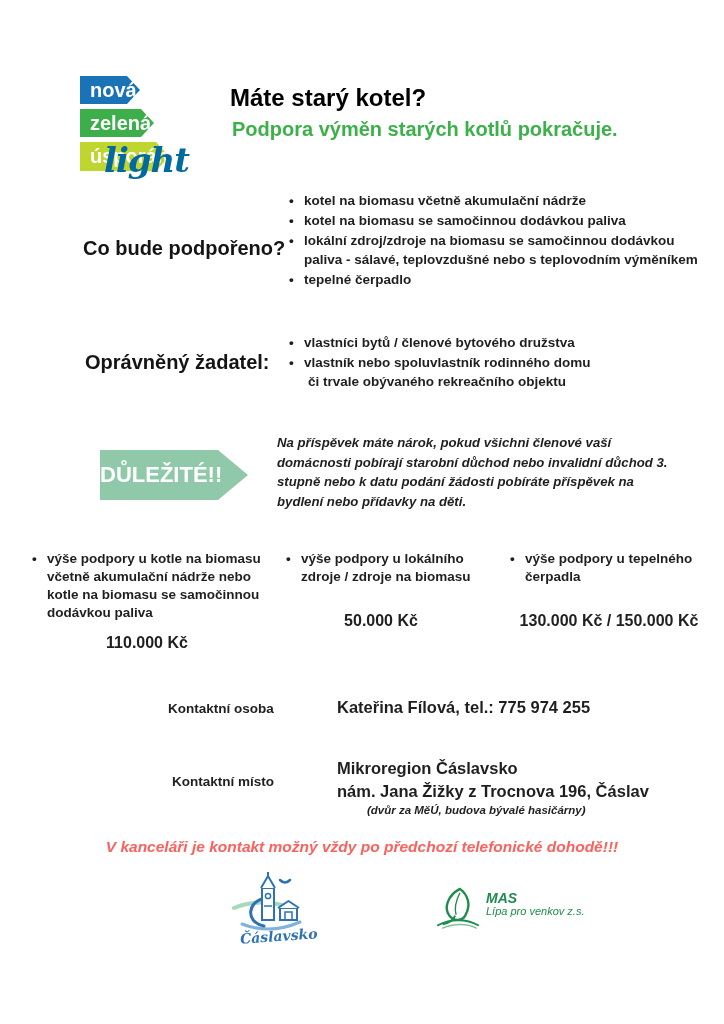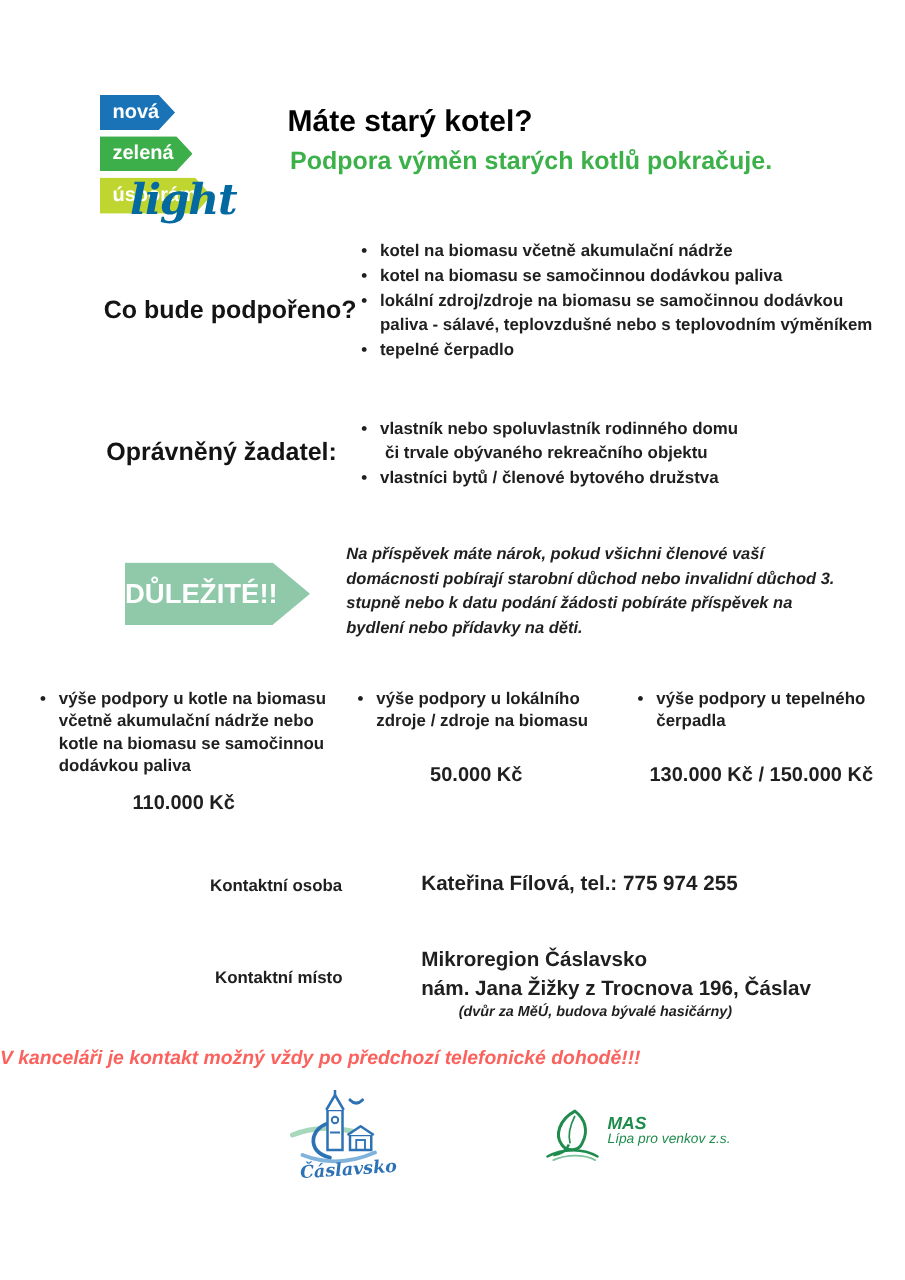--- a/index.html
+++ b/index.html
@@ -6,21 +6,21 @@
   body{background:#e9e9e9;font-family:"Liberation Sans",sans-serif;}
   .page{
     position:relative;width:724px;height:1024px;margin:0 auto;
     background:#ffffff;overflow:hidden;color:#1f1f1f;
   }
 
   
   .nzu-logo{position:absolute;left:80px;top:76px;width:180px;height:112px;}
   .nzu-arrow{
     clip-path:polygon(0 0,calc(100% - 13px) 0,100% 50%,calc(100% - 13px) 100%,0 100%);
-    height:28px;line-height:28px;color:#fff;font-weight:bold;font-size:16px;
+    height:28px;line-height:28px;color:#fff;font-weight:bold;font-size:20px;
     padding-left:10px;box-sizing:border-box;margin-bottom:5px;
   }
   .nzu-arrow.nova{width:60px;background:#1b73b7;}
   .nzu-arrow.zelena{width:74px;background:#3cae4a;}
   .nzu-arrow.usporam{width:89px;height:29px;line-height:29px;background:#bed62f;}
   .nzu-light{
     position:absolute;left:24px;top:64px;
     font-family:"DejaVu Serif",serif;font-style:italic;font-weight:bold;
     font-size:34px;color:#0369a1;letter-spacing:-1px;
   }
@@ -69,21 +69,21 @@
   
   .contact-label{position:absolute;font-size:13.5px;font-weight:bold;}
   .cl-person{left:168px;top:701px;}
   .cl-place{left:172px;top:774px;}
   .contact-person-value{position:absolute;left:337px;top:698px;font-size:16.5px;font-weight:bold;}
   .contact-place{position:absolute;left:337px;top:757px;font-size:16.5px;font-weight:bold;line-height:23px;}
   .contact-place .small{font-size:11.5px;line-height:15px;padding-left:30px;font-style:italic;}
 
   
   .notice{
-    position:absolute;left:0;right:0;top:838px;
+    position:absolute;left:0;right:0;top:838px;text-align:center;
     font-size:15.5px;font-weight:bold;font-style:italic;color:#fb625e;
   }
 
   
   .caslavsko-logo{position:absolute;left:226px;top:872px;width:92px;height:80px;}
   .caslavsko-name{
     position:absolute;left:14px;top:56px;
     font-family:"DejaVu Serif",serif;font-style:italic;font-weight:bold;
     font-size:14px;color:#2e72b6;transform:rotate(-4deg);
   }
@@ -110,22 +110,22 @@
   <div class="sec-heading h-supported">Co bude podpořeno?</div>
   <ul class="blist supported-list">
     <li>kotel na biomasu včetně akumulační nádrže</li>
     <li>kotel na biomasu se samočinnou dodávkou paliva</li>
     <li>lokální zdroj/zdroje na biomasu se samočinnou dodávkou paliva - sálavé, teplovzdušné nebo s teplovodním výměníkem</li>
     <li>tepelné čerpadlo</li>
   </ul>
 
   <div class="sec-heading h-applicant">Oprávněný žadatel:</div>
   <ul class="blist applicant-list">
+    <li>vlastníci bytů / členové bytového družstva</li>
     <li><span>vlastník nebo spoluvlastník rodinného domu</span><br><span class="cont">či trvale obývaného rekreačního objektu</span></li>
-    <li>vlastníci bytů / členové bytového družstva</li>
   </ul>
 
   <div class="badge-arrow">DŮLEŽITÉ!!</div>
   <div class="important-text">Na příspěvek máte nárok, pokud všichni členové vaší domácnosti pobírají starobní důchod nebo invalidní důchod 3. stupně nebo k datu podání žádosti pobíráte příspěvek na bydlení nebo přídavky na děti.</div>
 
   <div class="amount-col col-1">
     <div class="lbl">výše podpory u kotle na biomasu včetně akumulační nádrže nebo kotle na biomasu se samočinnou dodávkou paliva</div>
     <div class="val">110.000 Kč</div>
   </div>
   <div class="amount-col col-2">

